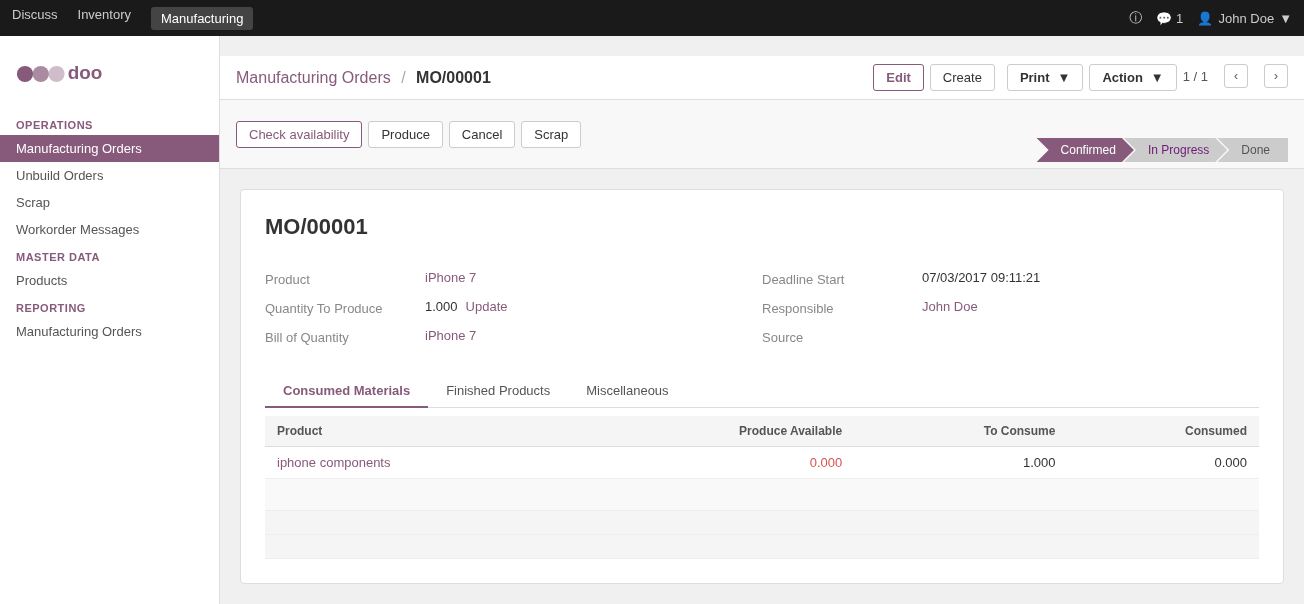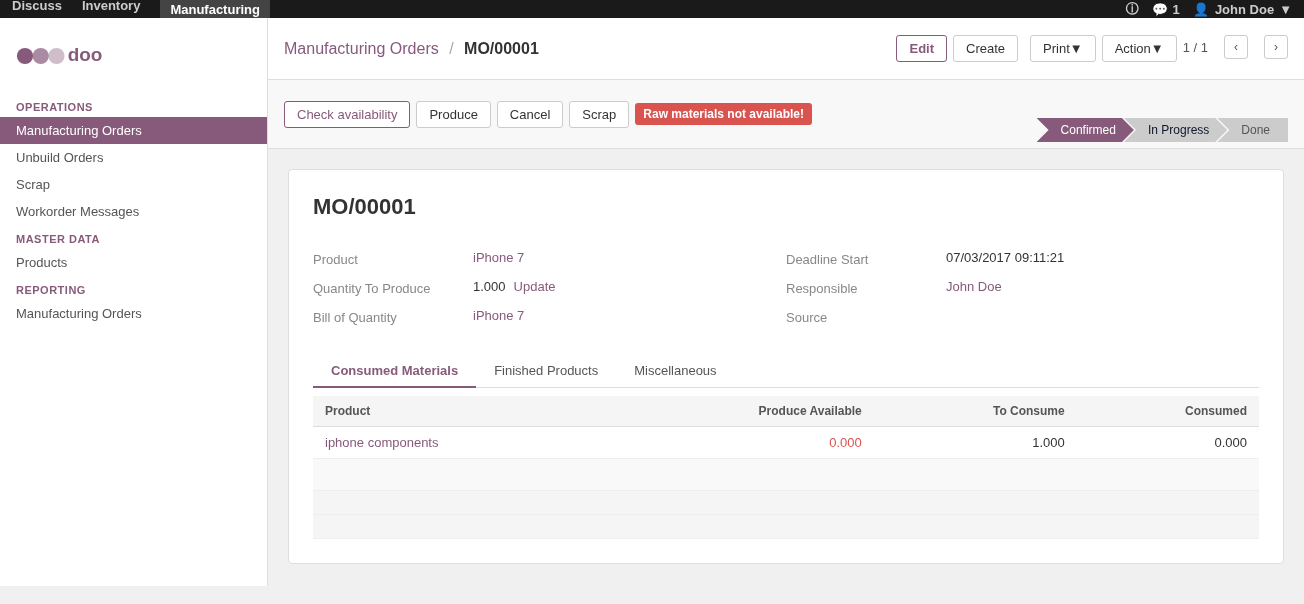--- a/index.html
+++ b/index.html
@@ -2,39 +2,38 @@
 <html><head>
   <meta charset="utf-8">
   <style>
     * { box-sizing: border-box; margin: 0; padding: 0; }
     body { font-family: Arial, sans-serif; font-size: 13px; color: #333; background: #f0f0f0; height: 604px; overflow: hidden; }
 
     
     .top-nav {
       background: #1a1a1a;
       color: #ccc;
-      height: 18px;
+      height: 36px;
       display: flex;
       align-items: center;
       padding: 0 12px;
       justify-content: space-between;
-      font-weight: bold;
     }
     .top-nav-left { display: flex; gap: 20px; }
     .top-nav-item { font-size: 13px; color: #ccc; cursor: pointer; }
     .top-nav-item.active { color: #fff; background: #444; padding: 4px 10px; border-radius: 3px; }
     .top-nav-right { display: flex; align-items: center; gap: 14px; color: #ccc; font-size: 13px; }
     .top-nav-right .user { display: flex; align-items: center; gap: 5px; }
 
     
     .layout { display: flex; height: calc(604px - 36px); }
 
     
     .sidebar {
-      width: 268px;
+      width: 220px;
       background: #fff;
       border-right: 1px solid #ddd;
       flex-shrink: 0;
       overflow-y: auto;
       padding-top: 10px;
     }
     .sidebar-logo { padding: 10px 16px 16px; }
     .sidebar-logo svg { width: 90px; height: 36px; }
     .sidebar-section-title {
       font-size: 11px;
@@ -52,24 +51,25 @@
     }
     .sidebar-item.active { background: #875A7B; color: #fff; }
 
     
     .main { flex: 1; overflow-y: auto; background: #f0f0f0; }
 
     
     .header-bar {
       background: #fff;
       border-bottom: 1px solid #ddd;
-      padding: 17px 16px;
+      padding: 8px 16px;
       display: flex;
       align-items: center;
       justify-content: space-between;
+      margin-top: 20px;
     }
     .breadcrumb { font-size: 16px; color: #875A7B; }
     .breadcrumb .sep { color: #aaa; margin: 0 6px; }
     .breadcrumb .current { color: #333; font-weight: bold; }
     .header-right { display: flex; align-items: flex-start; gap: 6px; }
     .pager { display: flex; align-items: center; gap: 16px; font-size: 13px; color: #555; }
     .pager-btn {
       border: 1px solid #ccc;
       background: #fff;
       color: #555;
@@ -83,21 +83,21 @@
       padding: 5px 12px;
       border-radius: 3px;
       border: 1px solid #ccc;
       background: #fff;
       cursor: pointer;
       font-size: 13px;
       color: #333;
     }
     .btn-primary { background: #fff; border-color: #875A7B; color: #875A7B; font-weight: bold; }
     .btn-white { background: #fff; border-color: #ccc; }
-    .btn-dropdown { display: flex; align-items: center; gap: 0; }
+    .btn-dropdown { display: flex; align-items: center; gap: 8px; font-weight: bold; }
 
     
     .status-bar {
       background: #f8f8f8;
       border-bottom: 1px solid #ddd;
       padding: 6px 16px;
       display: flex;
       align-items: center;
       gap: 6px;
     }
@@ -132,21 +132,21 @@
       position: relative;
       display: flex;
       align-items: center;
     }
     .step.confirmed {
       background: #875A7B;
       clip-path: polygon(0 0, calc(100% - 12px) 0, 100% 50%, calc(100% - 12px) 100%, 0 100%, 12px 50%);
     }
     .step.in-progress {
       background: #ccc;
-      color: #0f172a;
+      color: #701a75;
       clip-path: polygon(0 0, calc(100% - 12px) 0, 100% 50%, calc(100% - 12px) 100%, 0 100%, 12px 50%);
       margin-left: -10px;
     }
     .step.done {
       background: #ccc;
       color: #555;
       clip-path: polygon(0 0, 100% 0, 100% 100%, 0 100%, 12px 50%);
       margin-left: -10px;
     }
 
@@ -316,21 +316,20 @@
           <button class="pager-btn">›</button>
         </div>
       </div>
     </div>
 
     <div class="status-bar">
       <button class="status-btn primary">Check availability</button>
       <button class="status-btn">Produce</button>
       <button class="status-btn">Cancel</button>
       <button class="status-btn">Scrap</button>
-      <span class="badge-red">Raw materials not available!</span>
 
       <div class="workflow-steps">
         <div class="step confirmed">
           <span>Confirmed</span>
         </div>
         <div class="step in-progress">
           <span>In Progress</span>
         </div>
         <div class="step done">
           <span>Done</span>

